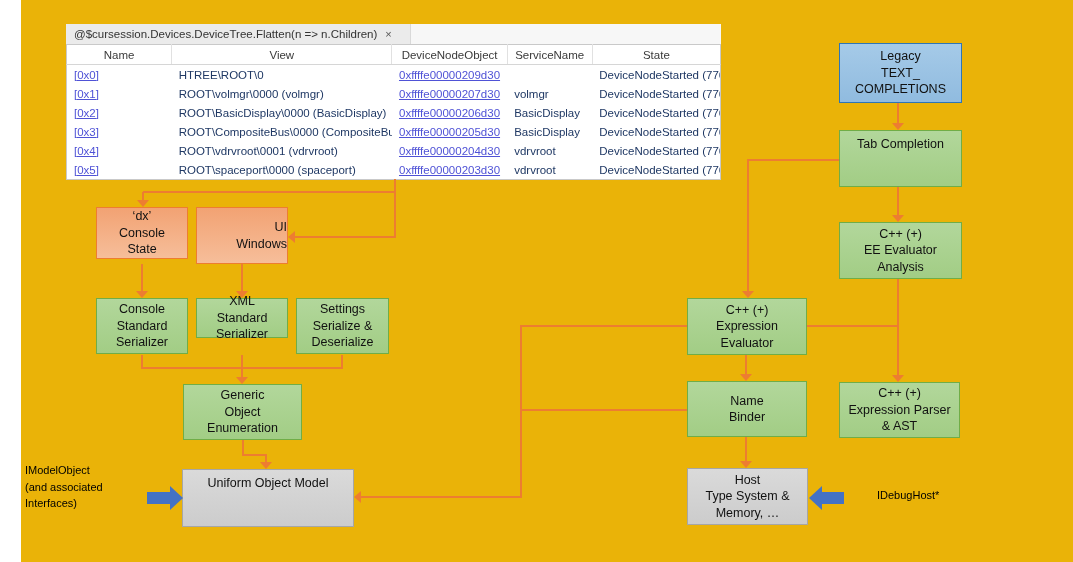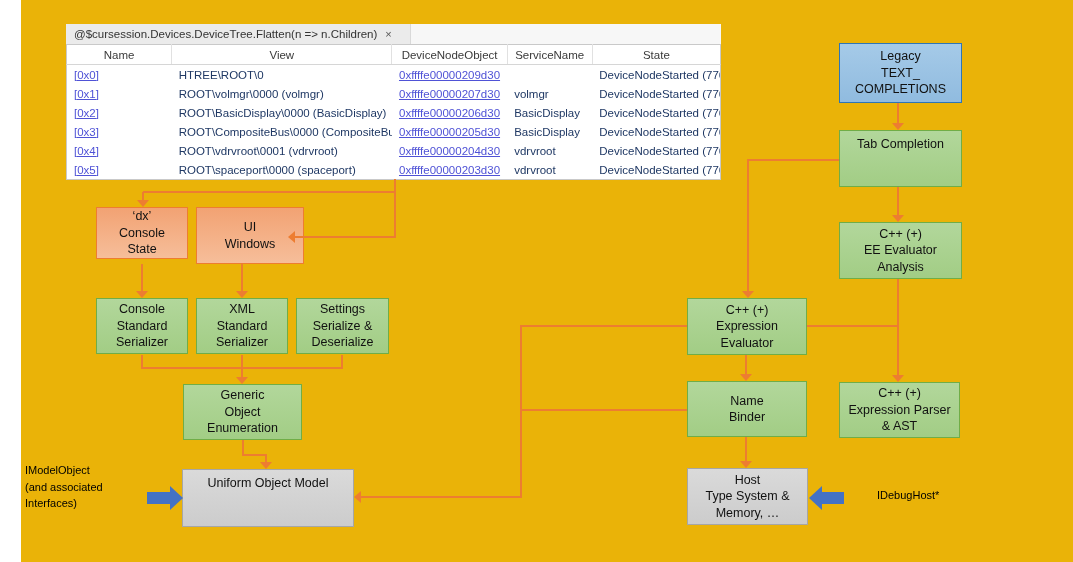--- a/index.html
+++ b/index.html
@@ -136,30 +136,30 @@
       <div class="box" style="left: 666px; top: 468px; width: 121px; height: 57px; background: linear-gradient(rgb(218, 218, 218), rgb(204, 204, 204)); border: 1.5px solid rgb(166, 166, 166);">
         <div>Host</div>
         <div>Type System &amp;</div>
         <div>Memory, …</div>
       </div>
       <div class="box" style="left: 75px; top: 207px; width: 92px; height: 52px; background: linear-gradient(rgb(242, 162, 115), rgb(246, 190, 154)); border: 1.5px solid rgb(237, 125, 49);">
         <div>‘dx’</div>
         <div>Console</div>
         <div>State</div>
       </div>
-      <div class="box" style="left: 175px; top: 207px; width: 108px; height: 57px; background: linear-gradient(rgb(242, 162, 115), rgb(246, 190, 154)); border: 1.5px solid rgb(237, 125, 49);">
+      <div class="box" style="left: 175px; top: 207px; width: 92px; height: 57px; background: linear-gradient(rgb(242, 162, 115), rgb(246, 190, 154)); border: 1.5px solid rgb(237, 125, 49); align-items: flex-end;">
         <div>UI</div>
         <div>Windows</div>
       </div>
       <div class="box" style="left: 75px; top: 298px; width: 92px; height: 56px; background: linear-gradient(rgb(178, 215, 155), rgb(162, 205, 133)); border: 1.5px solid rgb(112, 173, 71);">
         <div>Console</div>
         <div>Standard</div>
         <div>Serializer</div>
       </div>
-      <div class="box" style="left: 175px; top: 298px; width: 92px; height: 56px; background: linear-gradient(rgb(178, 215, 155), rgb(162, 205, 133)); border: 1.5px solid rgb(112, 173, 71);">
+      <div class="box" style="left: 175px; top: 298px; width: 92px; height: 40px; background: linear-gradient(rgb(178, 215, 155), rgb(162, 205, 133)); border: 1.5px solid rgb(112, 173, 71);">
         <div>XML</div>
         <div>Standard</div>
         <div>Serializer</div>
       </div>
       <div class="box" style="left: 275px; top: 298px; width: 93px; height: 56px; background: linear-gradient(rgb(178, 215, 155), rgb(162, 205, 133)); border: 1.5px solid rgb(112, 173, 71);">
         <div>Settings</div>
         <div>Serialize &amp;</div>
         <div>Deserialize</div>
       </div>
       <div class="box" style="left: 162px; top: 384px; width: 119px; height: 56px; background: linear-gradient(rgb(178, 215, 155), rgb(162, 205, 133)); border: 1.5px solid rgb(112, 173, 71);">

